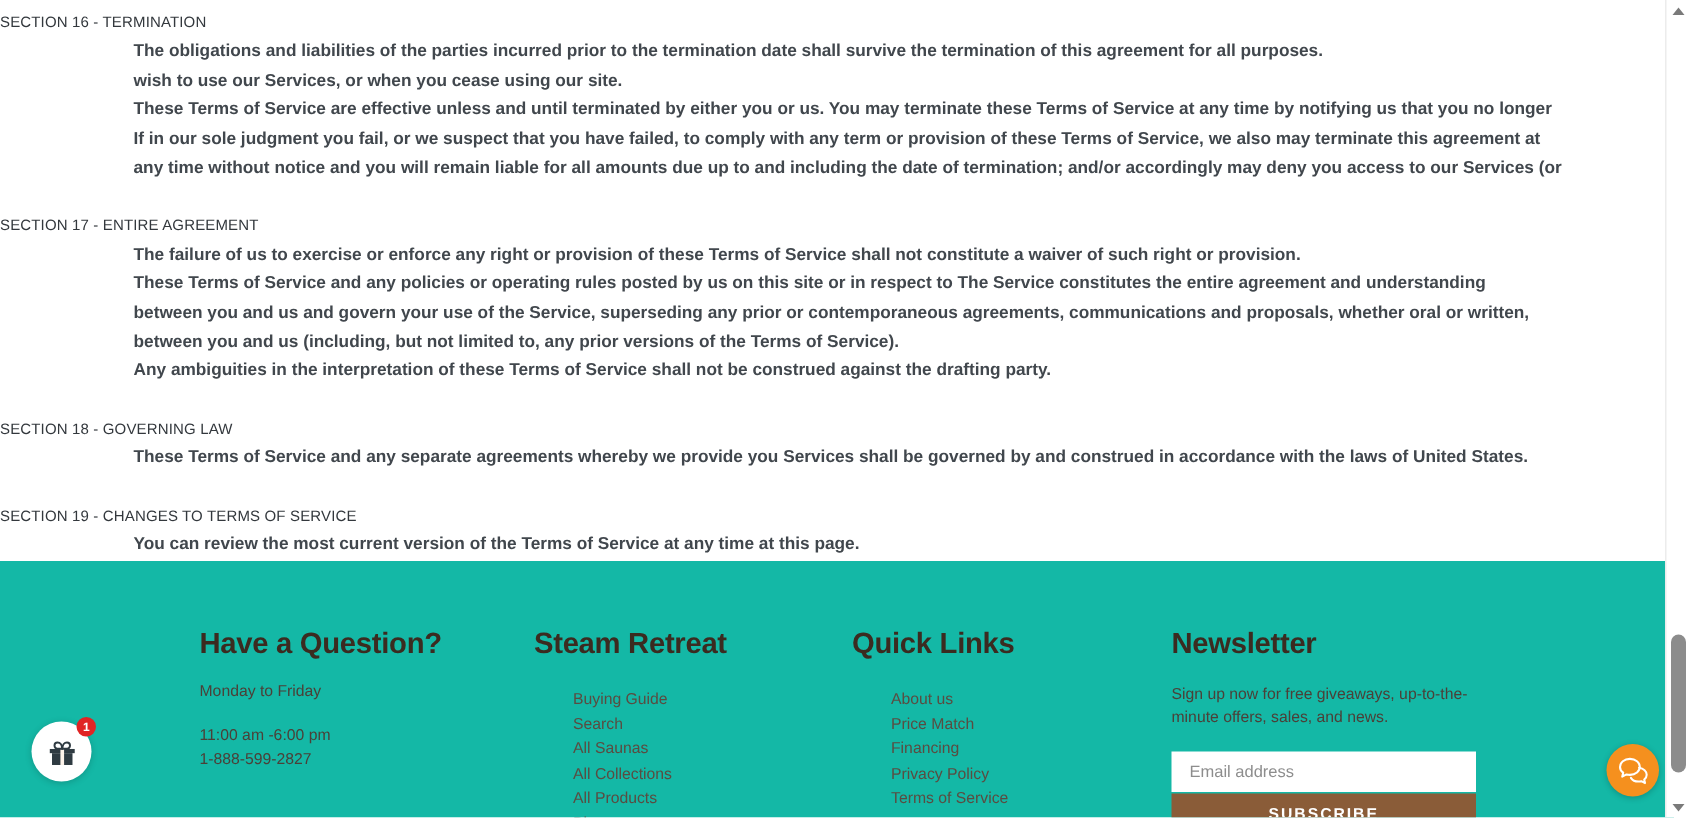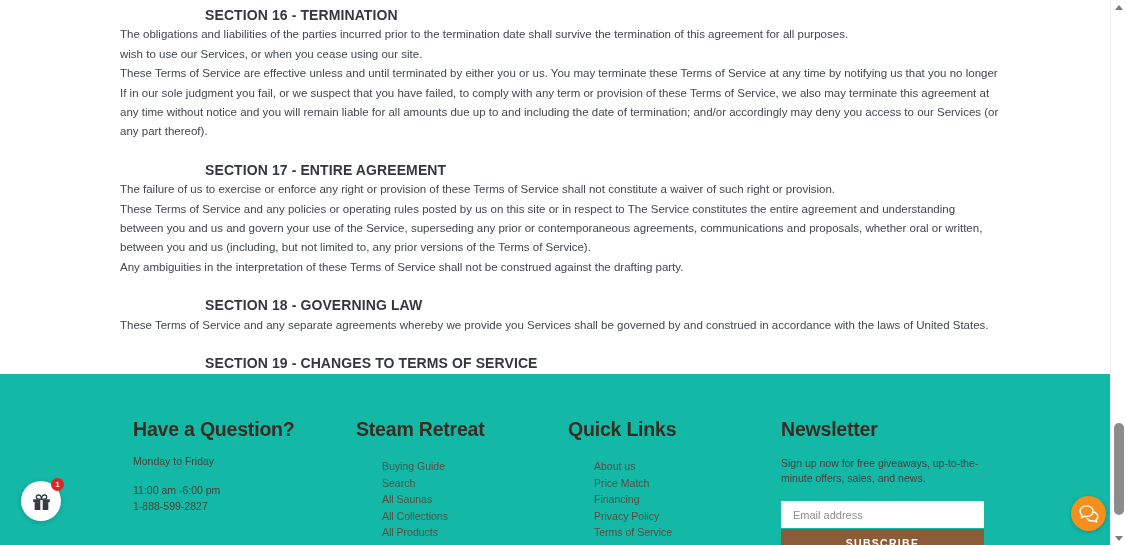--- a/index.html
+++ b/index.html
@@ -28,34 +28,33 @@
 
   
   .legal {
     padding: 6px 0 0 0;
     width: 1110px;
   }
 
   .legal-block { margin: 0 0 0 0; }
 
   .legal h3 {
-    font-size: 14px;
-    font-weight: bold;
+    font-size: 10px;
+    font-weight: normal;
     color: #33383d;
     letter-spacing: 0.1px;
     line-height: 19.4px;
-    padding-left: 205px;
   }
 
   .legal p {
     font-size: 11.5px;
-    font-weight: normal;
+    font-weight: bold;
     color: #41474d;
     line-height: 19.4px;
-    padding-left: 120px;
+    padding-left: 89px;
     white-space: nowrap;
   }
 
   .legal .spacer { height: 19px; }
 
   
   .site-footer {
     position: absolute;
     left: 0;
     top: 374px;
@@ -245,21 +244,20 @@
 
   <main class="legal">
 
     <section class="legal-block">
       <h3>SECTION 16 - TERMINATION</h3>
       <p>The obligations and liabilities of the parties incurred prior to the termination date shall survive the termination of this agreement for all purposes.</p>
       <p>wish to use our Services, or when you cease using our site.</p>
       <p>These Terms of Service are effective unless and until terminated by either you or us. You may terminate these Terms of Service at any time by notifying us that you no longer</p>
       <p>If in our sole judgment you fail, or we suspect that you have failed, to comply with any term or provision of these Terms of Service, we also may terminate this agreement at</p>
       <p>any time without notice and you will remain liable for all amounts due up to and including the date of termination; and/or accordingly may deny you access to our Services (or</p>
-      <p>any part thereof).</p>
     </section>
     <div class="spacer"></div>
 
     <section class="legal-block">
       <h3>SECTION 17 - ENTIRE AGREEMENT</h3>
       <p>The failure of us to exercise or enforce any right or provision of these Terms of Service shall not constitute a waiver of such right or provision.</p>
       <p>These Terms of Service and any policies or operating rules posted by us on this site or in respect to The Service constitutes the entire agreement and understanding</p>
       <p>between you and us and govern your use of the Service, superseding any prior or contemporaneous agreements, communications and proposals, whether oral or written,</p>
       <p>between you and us (including, but not limited to, any prior versions of the Terms of Service).</p>
       <p>Any ambiguities in the interpretation of these Terms of Service shall not be construed against the drafting party.</p>

